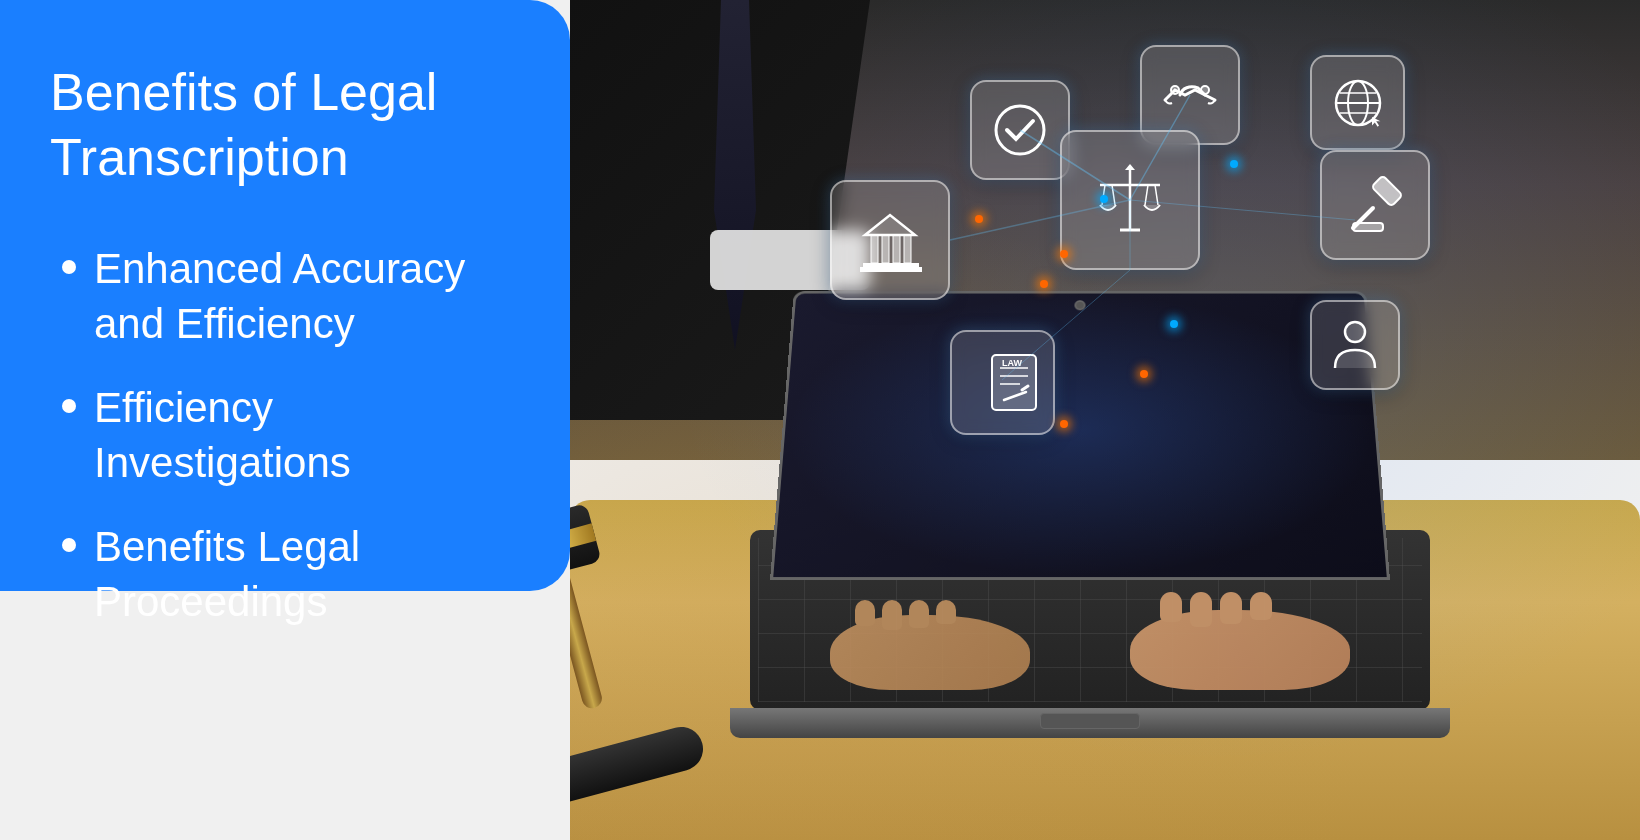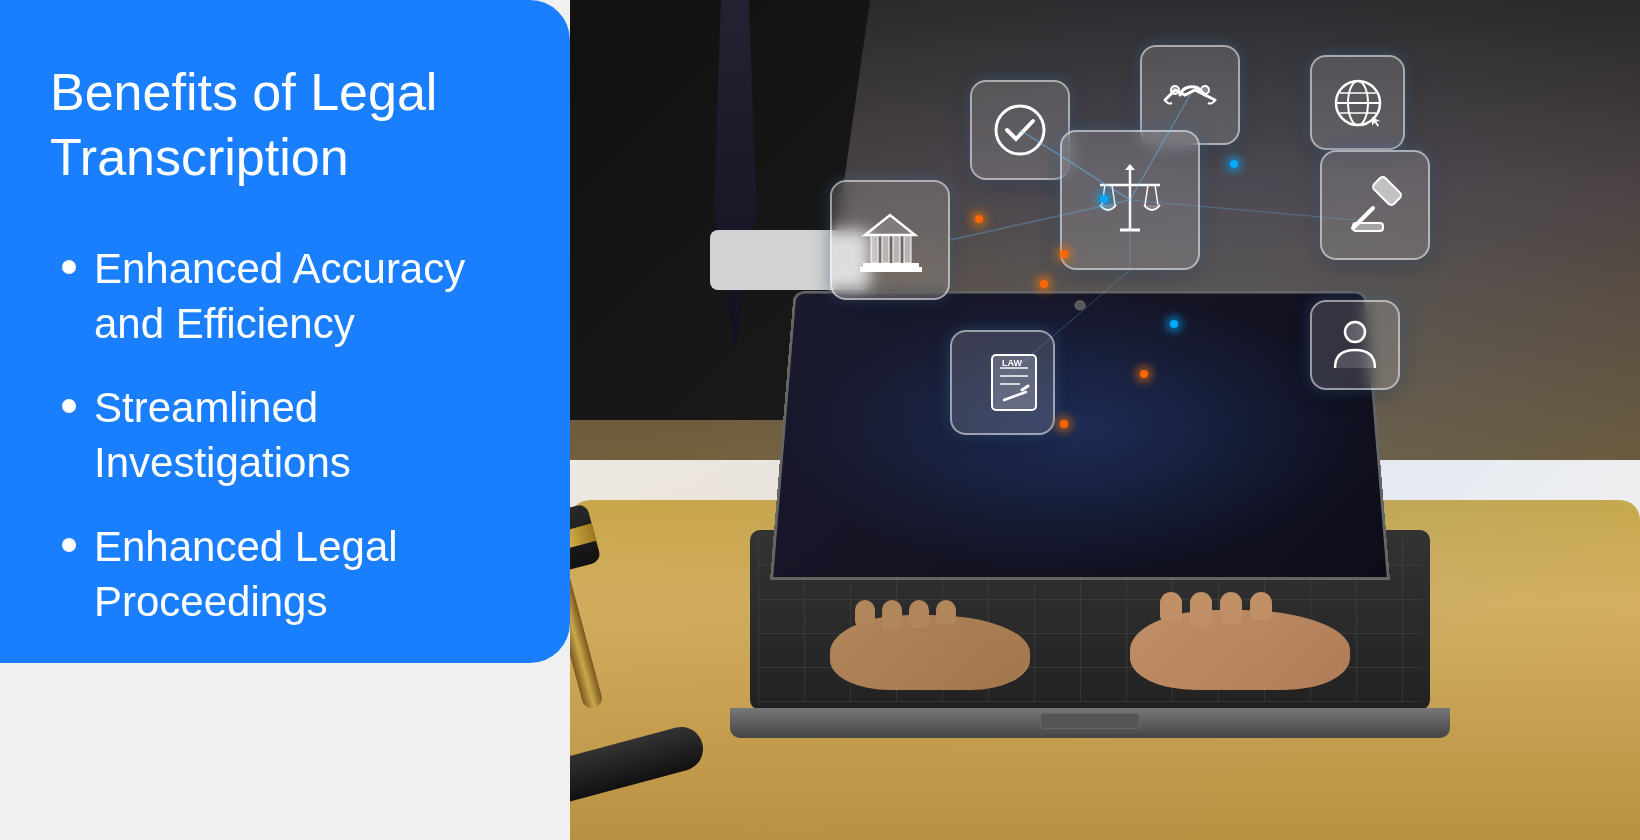--- a/index.html
+++ b/index.html
@@ -13,21 +13,21 @@
       height: 840px;
       overflow: hidden;
       display: flex;
       font-family: 'Segoe UI', Arial, sans-serif;
       background: #f0f0f0;
     }
 
     .left-panel {
       width: 570px;
       min-width: 570px;
-      height: 663px;
+      height: 591px;
       background: #1a7fff;
       border-radius: 0 40px 40px 0;
       padding: 60px 50px 60px 50px;
       display: flex;
       flex-direction: column;
       justify-content: flex-start;
       z-index: 2;
     }
 
     .panel-title {
@@ -144,25 +144,25 @@
 
 <div class="left-panel">
   <h1 class="panel-title">Benefits of Legal Transcription</h1>
   <ul class="benefits-list">
     <li>
       <span class="bullet"></span>
       <span>Enhanced Accuracy and Efficiency</span>
     </li>
     <li>
       <span class="bullet"></span>
-      <span>Streamlined Investigations</span>
+      <span>Efficiency Investigations</span>
     </li>
     <li>
       <span class="bullet"></span>
-      <span>Enhanced Legal Proceedings</span>
+      <span>Benefits Legal Proceedings</span>
     </li>
   </ul>
 </div>
 
 <div class="right-panel">
 
   <div class="upper-bg"></div>
 
   <div class="desk-surface"></div>
 

